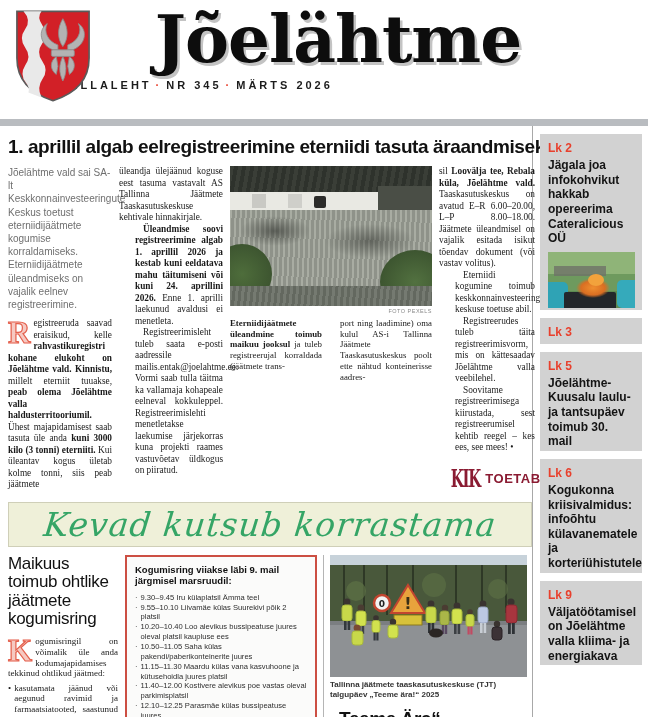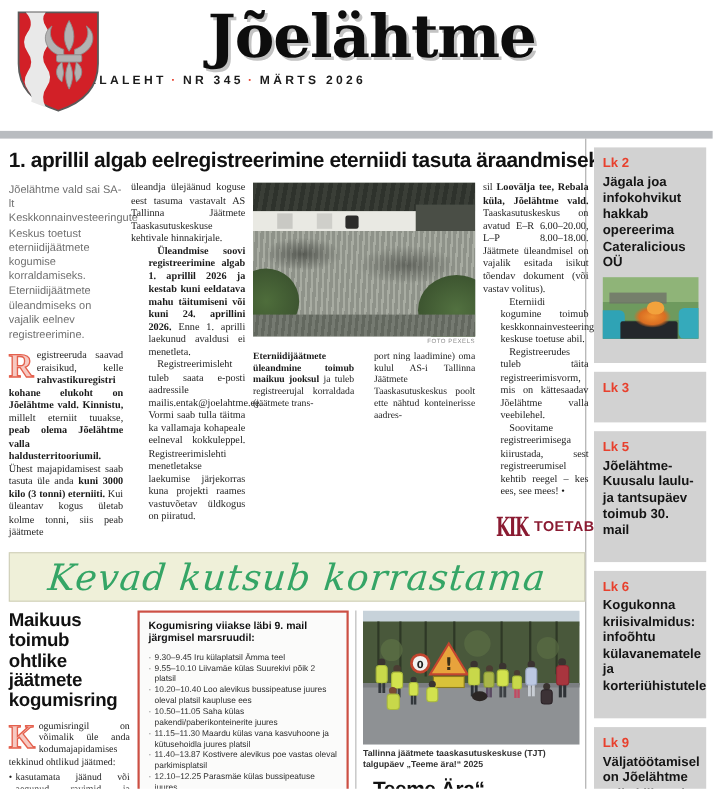--- a/index.html
+++ b/index.html
@@ -3,21 +3,21 @@
 <meta charset="utf-8">
 <style>
   * { margin:0; padding:0; box-sizing:border-box; }
   html,body { width:648px; height:717px; overflow:hidden; background:#fff; }
   body { font-family:"Liberation Serif", serif; color:#1a1a1a; }
 
   
   .masthead { position:relative; height:112px; padding-top:6px; }
   .crest { position:absolute; left:12px; top:8px; width:82px; height:96px; }
   .mast-title { text-align:center; font-family:"DejaVu Serif", serif; font-weight:bold;
-    font-size:54px; line-height:1.0; letter-spacing:-1px; color:#0d0d0d;
+    font-size:66px; line-height:1.0; letter-spacing:-1px; color:#0d0d0d;
     text-shadow:2.5px 2.5px 0 #c3c3c3; padding-left:28px; }
   .mast-issue { padding-left:60px; margin-top:7px;
     font-family:"Liberation Sans", sans-serif; font-weight:bold; font-size:11px;
     letter-spacing:3px; color:#1c1c1c; }
   .mast-issue .sep { color:#e8402d; padding:0 4px; }
   .gray-band { height:7px; background:#b9bcc0; margin-top:7px; }
 
   
   .content { display:flex; }
   .main { width:533px; border-right:1px solid #a8a8a8; padding:6px 6px 0 8px; }
@@ -72,41 +72,41 @@
 
   
   .banner { margin:9px 0 8px 0; width:524px; height:45px; background:#eff0d9;
     border:1px solid #cfcfb8; display:flex; align-items:center; justify-content:center; }
   .banner-text { font-family:"DejaVu Serif", serif; font-style:italic; font-size:33px;
     color:#35a566; letter-spacing:1px; transform:skewX(-6deg); }
 
   
   .bottom-row { display:flex; gap:7px; }
   .bcol1 { width:110px; }
-  .h2 { font-family:"Liberation Sans", sans-serif; font-weight:bold; font-size:17px;
+  .h2 { font-family:"Liberation Sans", sans-serif; font-weight:normal; font-size:17px;
     line-height:1.08; letter-spacing:-0.3px; margin-bottom:8px; color:#111; }
   .bcol1 .bodytxt { font-size:9px; line-height:1.18; }
   .bullets { margin:4px 0; }
   .bullet { display:flex; gap:3px; margin-bottom:1px; }
   .bullet .dot { font-size:9px; line-height:1.18; }
   .route-box { width:192px; border:2px solid #cc4f43; background:#fbfbfa; padding:7px 7px 6px 8px; }
   .route-title { font-family:"Liberation Sans", sans-serif; font-weight:bold; font-size:9.5px;
     line-height:1.2; margin-bottom:6px; color:#111; }
   .stop { display:flex; gap:3px; font-family:"Liberation Sans", sans-serif; font-size:7.6px;
     line-height:1.3; color:#2d2d2d; }
   .stop .sdot { color:#555; }
   .bcol3 { width:203px; border-left:1px solid #b5b5b5; padding-left:6px; margin-left:-1px; }
   .talgud-photo { width:197px; height:122px; display:block; }
   .talgud-caption { font-family:"Liberation Sans", sans-serif; font-weight:bold; font-size:8px;
     line-height:1.25; color:#333; margin:3px 0 8px 0; }
   .h3 { font-family:"Liberation Sans", sans-serif; font-weight:bold; font-size:19px;
     line-height:1.15; letter-spacing:-0.4px; margin-bottom:7px; color:#111; }
 
   
-  .side-box { background:#d2d2d2; padding:7px 7px 22px 8px; }
+  .side-box { background:#d2d2d2; padding:7px 7px 2px 8px; }
   .side-page { font-family:"Liberation Sans", sans-serif; font-weight:bold; font-size:12px;
     color:#e8402d; margin-bottom:3px; }
   .side-text { font-family:"Liberation Sans", sans-serif; font-weight:bold; font-size:12px;
     line-height:1.22; color:#141414; }
   .cafe-photo { position:relative; width:87px; height:56px; margin-top:6px; overflow:hidden;
     background:linear-gradient(180deg,#8fb478 0 40%,#6e9a5e 40% 70%,#5d8a52 70%); }
   .cafe-photo .wallb { position:absolute; left:6px; top:14px; width:52px; height:10px; background:#6e7268; opacity:.8; }
   .cafe-photo .chairL { position:absolute; left:-6px; top:30px; width:26px; height:28px; background:#2fa3b5; border-radius:5px; }
   .cafe-photo .chairR { position:absolute; right:-6px; top:28px; width:24px; height:28px; background:#35aabb; border-radius:5px; }
   .cafe-photo .table { position:absolute; left:16px; top:40px; width:52px; height:18px; background:#23272b; border-radius:2px; }
@@ -234,21 +234,21 @@
           <div class="stop">
               <span class="sdot">·</span>
               <span>10.50–11.05 Saha külas pakendi/paberikonteinerite juures</span>
             </div>
           <div class="stop">
               <span class="sdot">·</span>
               <span>11.15–11.30 Maardu külas vana kasvuhoone ja kütusehoidla juures platsil</span>
             </div>
           <div class="stop">
               <span class="sdot">·</span>
-              <span>11.40–13.87 Kostivere alevikus poe vastas oleval parkimisplatsil</span>
+              <span>11.40–12.00 Kostivere alevikus poe vastas oleval parkimisplatsil</span>
             </div>
           <div class="stop">
               <span class="sdot">·</span>
               <span>12.10–12.25 Parasmäe külas bussipeatuse juures</span>
             </div>
 
         </div>
       </div>
 
       <div class="bcol3">

